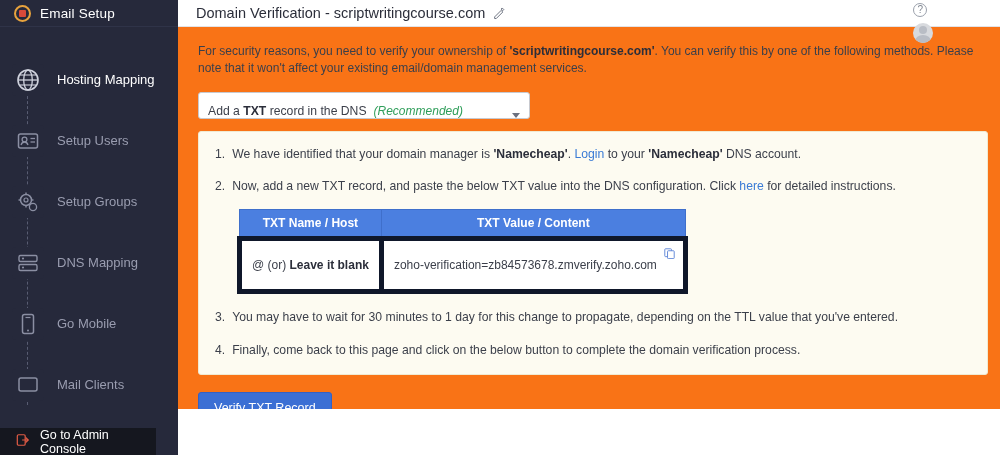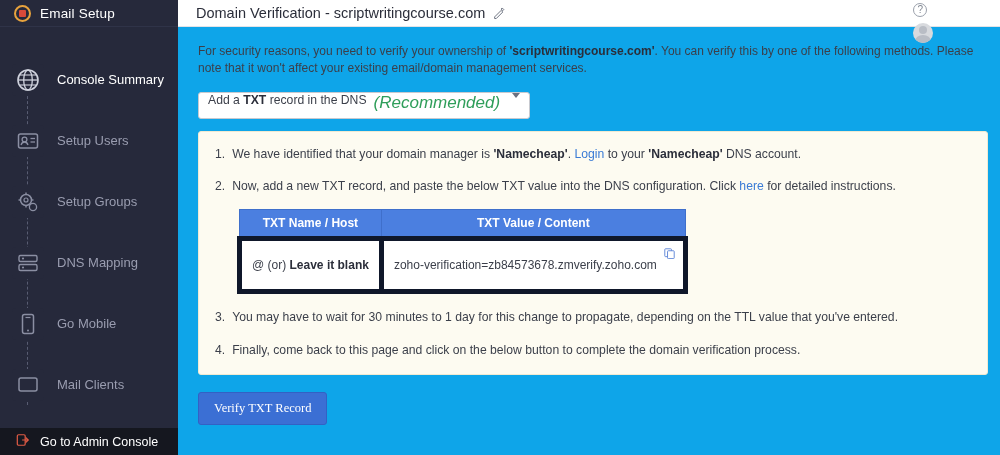--- a/index.html
+++ b/index.html
@@ -91,38 +91,38 @@
   .sb-label {
     font-size: 13px;
     color: #9a9db0;
     white-space: nowrap;
   }
   .sb-item.active .sb-label { color: #ffffff; }
 
   .sb-footer {
     position: absolute;
     left: 0; bottom: 0;
-    width: 212px;
+    width: 156px;
     height: 27px;
     background: #15171f;
     display: flex;
     align-items: center;
     gap: 10px;
     padding-left: 16px;
   }
   .sb-footer-label {
     color: #ffffff;
     font-size: 12.5px;
   }
 
   
   #main {
     flex: 1 1 auto;
-    height: 455px;
-    background: #0ea5e9;
+    height: 409px;
+    background: #f97316;
     position: relative;
     overflow: hidden;
   }
   .topbar {
     height: 27px;
     border-bottom: 1px solid #e2e3e7;
     display: flex;
     align-items: center;
     padding: 0 14px 0 18px;
     background: #ffffff;
@@ -186,34 +186,34 @@
   }
   .intro b { color: #2b2e3a; }
 
   .select-wrap {
     margin-top: 14px;
     width: 332px;
     height: 27px;
     border: 1px solid #c7c9cf;
     border-radius: 3px;
     display: flex;
-    align-items: flex-start;
+    align-items: flex-end;
     padding: 0 9px;
     background: #fff;
     position: relative;
   }
   .select-text {
     font-size: 12.2px;
     color: #3b3f4a;
   }
   .select-text b { color: #2b2e3a; }
   .select-rec {
     color: #2f9e5a;
     font-style: italic;
-    font-size: 17px;
+    font-size: 12px;
     margin-left: 7px;
   }
   .caret {
     margin-left: auto;
     width: 0; height: 0;
     border-left: 4px solid transparent;
     border-right: 4px solid transparent;
     border-top: 5px solid #6b7180;
   }
 
@@ -280,21 +280,21 @@
     padding-left: 0;
   }
   .btn-primary {
     background: #3b6fd4;
     color: #fff;
     border: 1px solid #3361c4;
     border-radius: 3px;
     font-size: 12.5px;
     padding: 8px 15px;
     cursor: pointer;
-    font-family: Liberation Serif, serif;
+    font-family: Liberation Sans, sans-serif;
   }
   .btn-secondary {
     background: #ffffff;
     color: #3b3f4a;
     border: 1px solid #bfc3cb;
     border-radius: 3px;
     font-size: 12.5px;
     padding: 8px 15px;
     cursor: pointer;
     font-family: "Liberation Sans", sans-serif;
@@ -318,21 +318,21 @@
       <div class="sb-item active">
         <div class="sb-ico">
           <svg width="26" height="26" viewBox="0 0 26 26">
               <circle cx="13" cy="13" r="10" fill="none" stroke="#cfd2dd" stroke-width="1.6"></circle>
               <ellipse cx="13" cy="13" rx="4.3" ry="10" fill="none" stroke="#cfd2dd" stroke-width="1.3"></ellipse>
               <line x1="3" y1="13" x2="23" y2="13" stroke="#cfd2dd" stroke-width="1.3"></line>
               <line x1="4.5" y1="8" x2="21.5" y2="8" stroke="#cfd2dd" stroke-width="1.1"></line>
               <line x1="4.5" y1="18" x2="21.5" y2="18" stroke="#cfd2dd" stroke-width="1.1"></line>
             </svg>
         </div>
-        <div class="sb-label">Console Summary</div>
+        <div class="sb-label">Hosting Mapping</div>
       </div>
 
       <div class="sb-item">
         <div class="sb-ico">
           <svg width="26" height="26" viewBox="0 0 26 26">
               <rect x="3.5" y="6" width="19" height="14" rx="2" fill="none" stroke="#8b8fa3" stroke-width="1.5"></rect>
               <circle cx="9.5" cy="11.5" r="2.4" fill="none" stroke="#8b8fa3" stroke-width="1.3"></circle>
               <path d="M6 17c.6-2 2-3 3.5-3s2.9 1 3.5 3" fill="none" stroke="#8b8fa3" stroke-width="1.3"></path>
               <line x1="15.5" y1="10.5" x2="20" y2="10.5" stroke="#8b8fa3" stroke-width="1.3"></line>
               <line x1="15.5" y1="14" x2="20" y2="14" stroke="#8b8fa3" stroke-width="1.3"></line>

